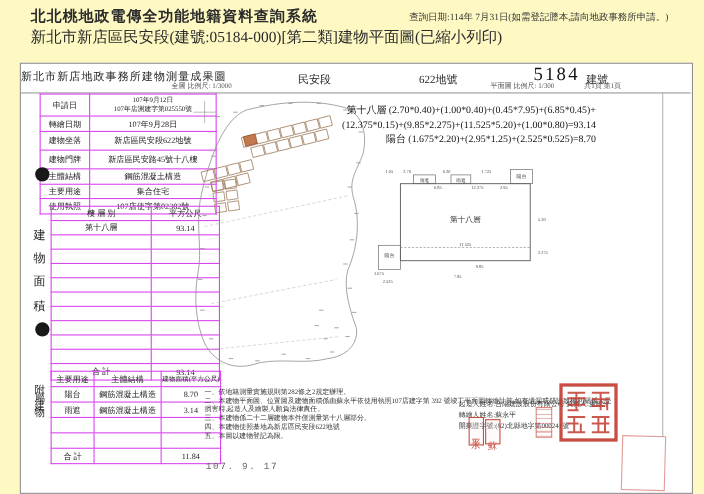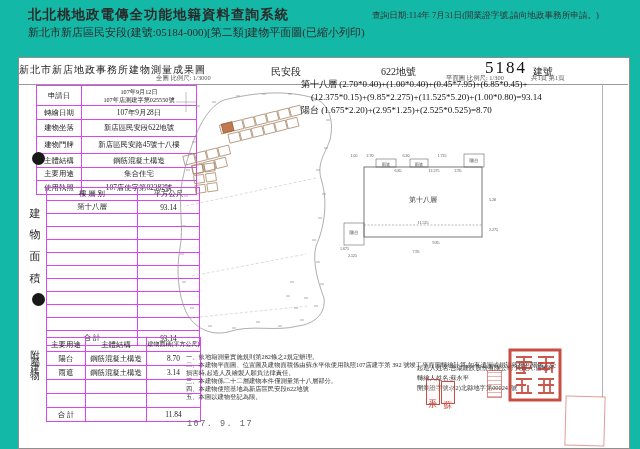--- a/index.html
+++ b/index.html
@@ -1,21 +1,21 @@
 <!DOCTYPE html>
 <html><head>
 <meta charset="utf-8">
 <style>
   html,body{margin:0;padding:0;background:#ffffff;}
-  .page{position:relative;width:640px;height:449px;background:#14b8a6;overflow:hidden;
+  .page{position:relative;width:640px;height:449px;background:#fef9c3;overflow:hidden;
         font-family:"Liberation Serif","DejaVu Serif",serif;color:#1e1e1e;}
   
   .app-title{position:absolute;left:28px;top:6px;font-size:13.5px;font-weight:600;letter-spacing:1px;color:#2a2a2a;}
   .query-date{position:absolute;left:372px;top:10px;font-size:8.6px;color:#333;}
-  .doc-subtitle{position:absolute;left:28px;top:25px;font-size:11px;color:#2a2a2a;}
+  .doc-subtitle{position:absolute;left:28px;top:25px;font-size:14px;color:#2a2a2a;}
   
   .hole{position:absolute;width:13px;height:13px;border-radius:50%;background:#191919;z-index:30;}
   .hole1{left:32px;top:152px;} .hole2{left:32px;top:293px;}
   
   .scan{position:absolute;left:18px;top:57px;width:610px;height:390px;background:#fff;
         border:1px solid #8f8f8f;}
   .scan .abs{position:absolute;}
   .rule{position:absolute;left:0;top:26px;width:609px;border-top:1px solid #9a9a9a;}
   .innerline-v{position:absolute;left:583px;top:26px;height:313px;border-left:1px solid #b5b5b5;}
   .office-title{left:0;top:5px;font-size:10px;letter-spacing:1px;color:#222;}
@@ -35,21 +35,21 @@
   .val2{font-size:6.2px;line-height:1.15;}
   .floor-table{position:absolute;left:27px;top:129px;width:151px;}
   .floor-table .c1{width:90px;text-align:center;} .floor-table .c2{width:61px;}
   .annex-table{position:absolute;left:27px;top:279px;width:151px;}
   .annex-table .a1{width:38px;} .annex-table .a2{width:60px;} .annex-table .a3{width:53px;font-size:6px;}
   .emptycell{height:12px;}
   .vlabel{position:absolute;writing-mode:vertical-lr;text-orientation:upright;color:#222;}
   .vlabel-area{left:8px;top:140px;font-size:11px;letter-spacing:22px;}
   .vlabel-annex{left:9px;top:284px;font-size:9.5px;letter-spacing:7px;}
   
-  .calc{position:absolute;left:282px;top:20px;font-size:9px;color:#111;line-height:13px;white-space:nowrap;}
+  .calc{position:absolute;left:282px;top:36px;font-size:9px;color:#111;line-height:13px;white-space:nowrap;text-align:right;}
   .calc .ind{margin-left:10px;}
   
   .notes{position:absolute;left:167px;top:295px;width:372px;font-size:6.3px;line-height:8px;color:#333;}
   .builder{position:absolute;left:398px;top:305px;font-size:6.3px;line-height:10px;color:#333;white-space:nowrap;}
   .date-stamp{position:absolute;left:168px;top:361px;font-size:8.5px;letter-spacing:1.5px;color:#666;
               font-family:"Liberation Mono","DejaVu Sans Mono",monospace;}
   
   .stamp{position:absolute;border:1.4px solid #c0392b;color:#c0392b;background:rgba(255,235,232,.25);
          writing-mode:vertical-lr;text-orientation:upright;font-size:8.5px;line-height:1;
          display:flex;align-items:center;justify-content:center;opacity:.88;}
@@ -62,21 +62,21 @@
   .faint-seal-rect{position:absolute;left:546px;top:338px;width:38px;height:48px;
          border:1px solid rgba(194,59,47,.5);transform:rotate(1.5deg);}
   svg text{font-family:"Liberation Serif","DejaVu Serif",serif;}
 </style>
 </head>
 <body>
 
 <div class="page">
 
   <div class="app-title">北北桃地政電傳全功能地籍資料查詢系統</div>
-  <div class="query-date">查詢日期:114年 7月31日(開業證字號,請向地政事務所申請。)</div>
+  <div class="query-date">查詢日期:114年 7月31日(如需登記謄本,請向地政事務所申請。)</div>
   <div class="doc-subtitle">新北市新店區民安段(建號:05184-000)[第二類]建物平面圖(已縮小列印)</div>
 
   <div class="hole hole1"></div>
   <div class="hole hole2"></div>
 
   <div class="scan">
 
     <div class="abs office-title">新北市新店地政事務所建物測量成果圖</div>
     <div class="abs sec-label">民安段</div>
     <div class="abs lot-label">622地號</div>

